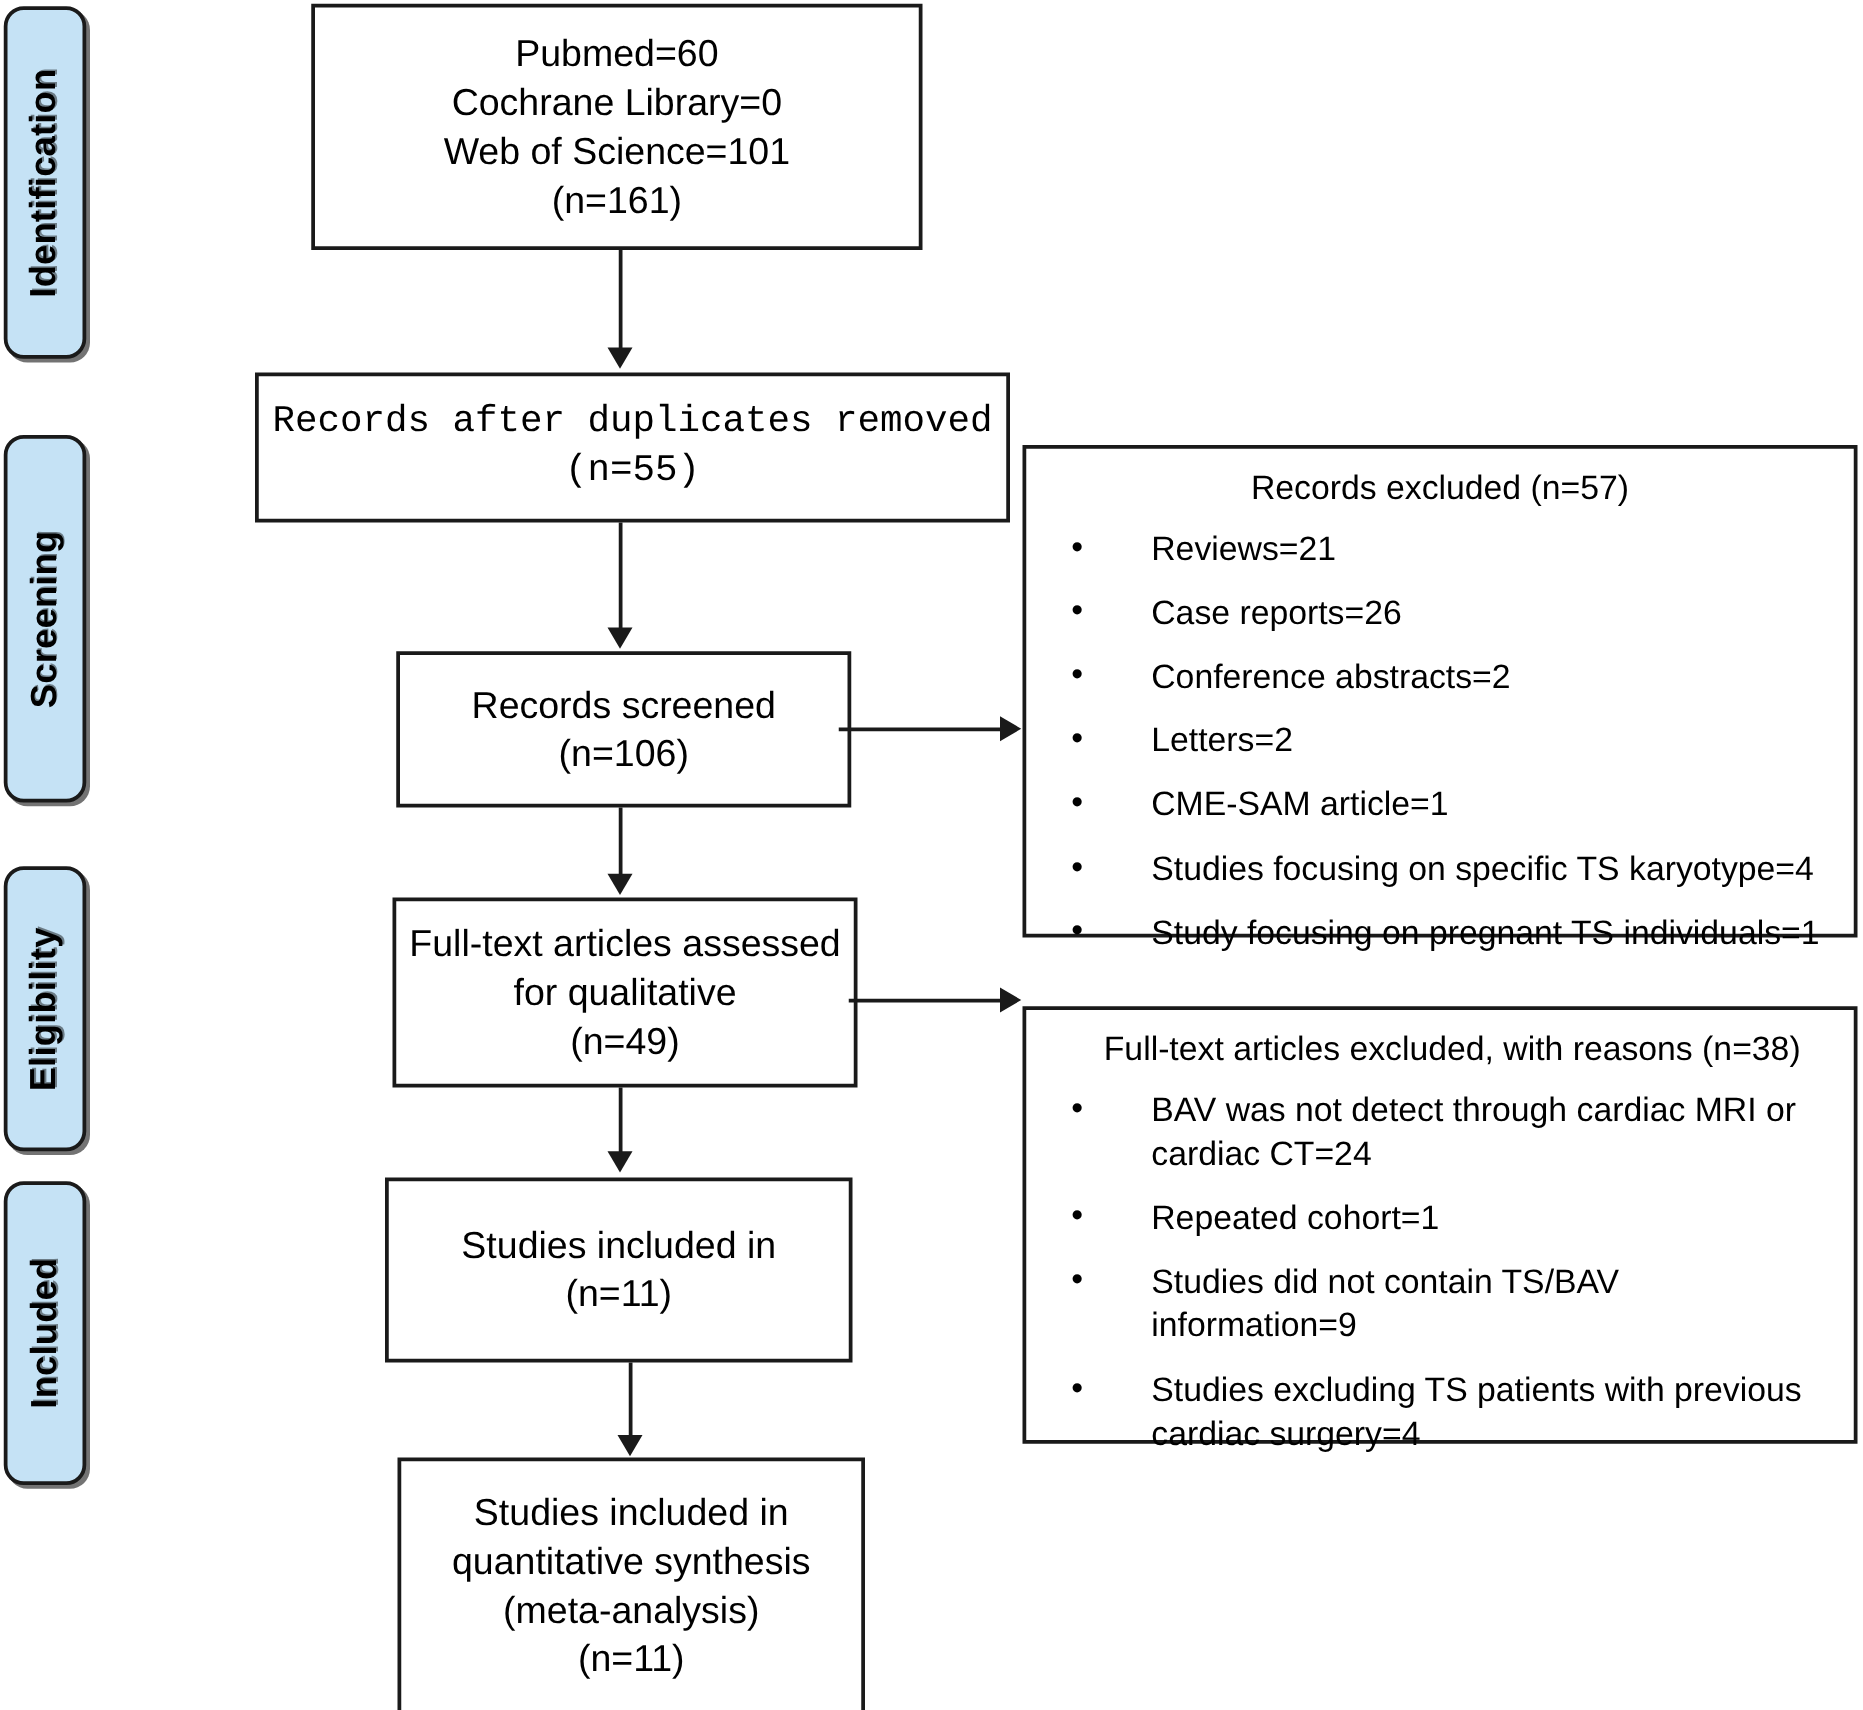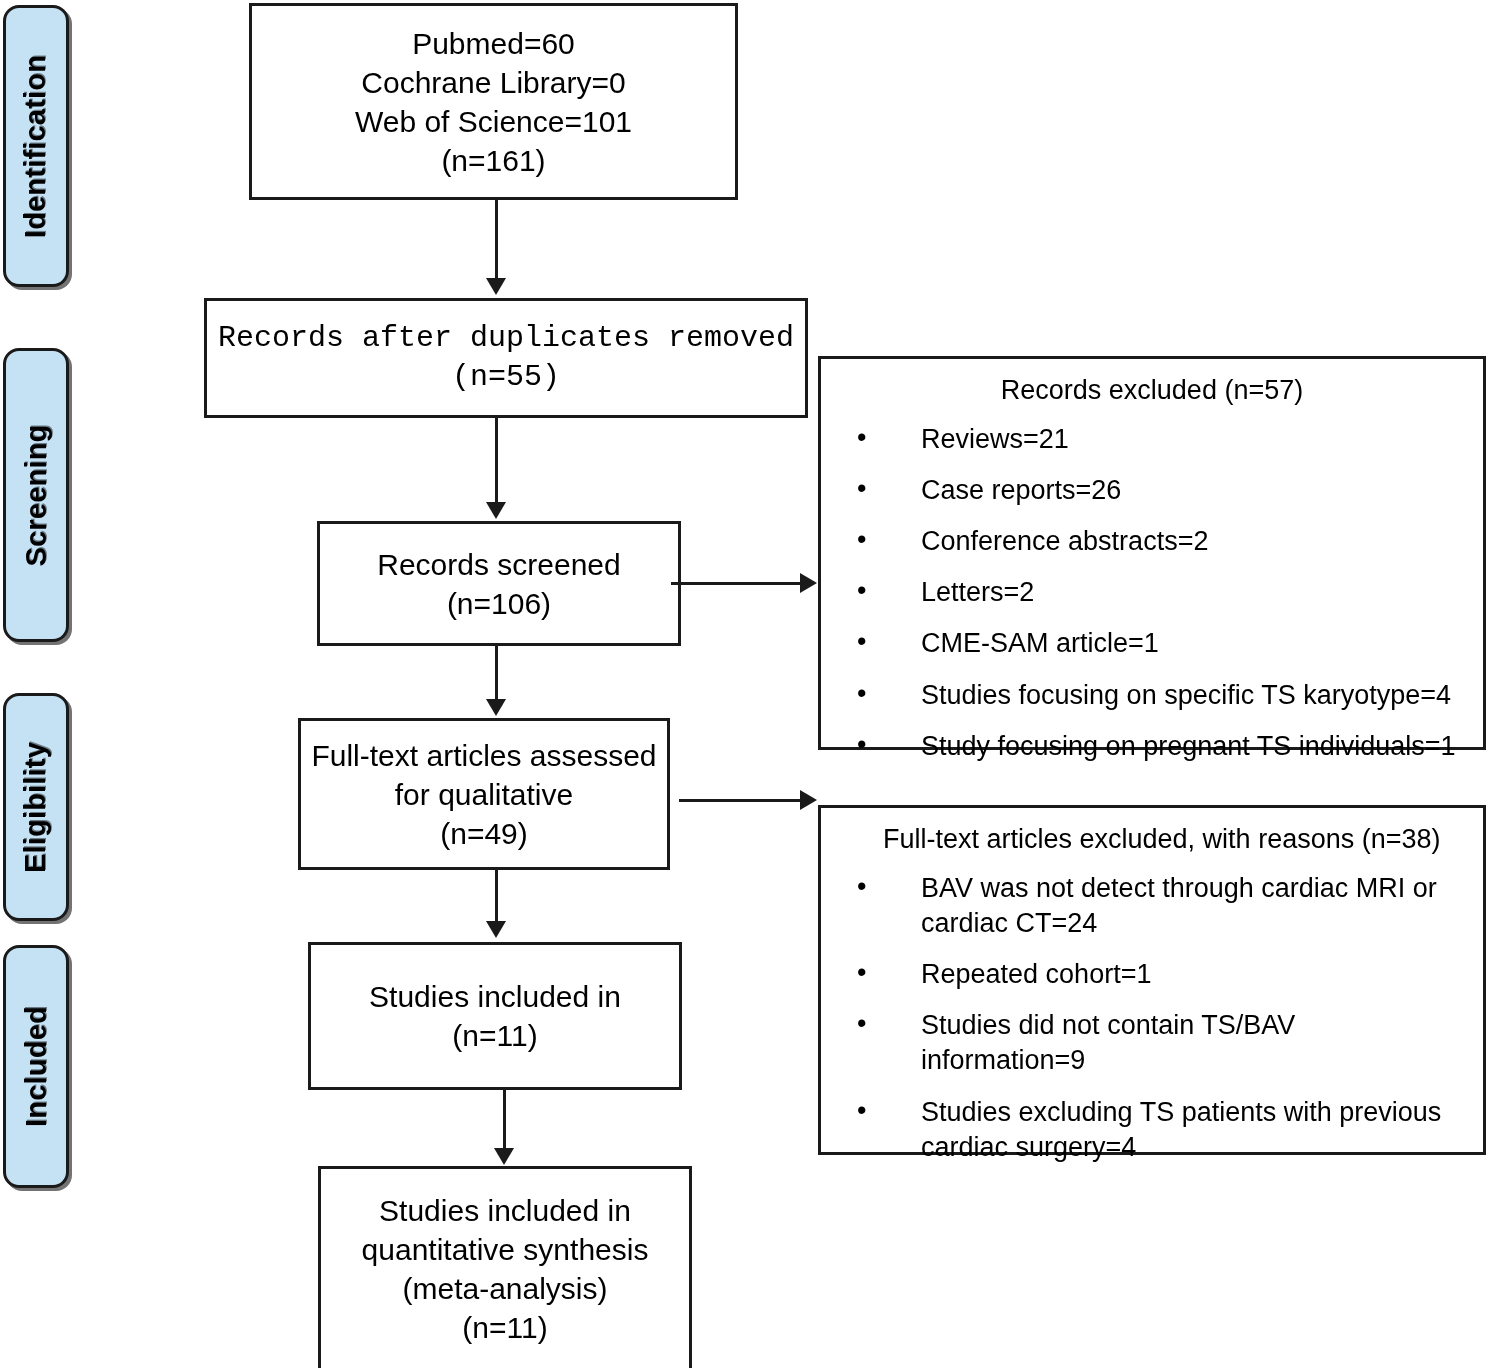--- a/index.html
+++ b/index.html
@@ -165,21 +165,21 @@
     <span class="line">Records screened</span>
     <span class="line">(n=106)</span>
   </div>
 
   <div class="hline" style="left:671px; top:582px; width:130px;"></div>
   <div class="arrow-right" style="left:800px; top:573px;"></div>
 
   <div class="vline" style="left:495px; top:646px; height:54px;"></div>
   <div class="arrow-down" style="left:486px; top:699px;"></div>
 
-  <div class="flow-box" style="left:298px; top:718px; width:372px; height:152px;">
+  <div class="flow-box" style="left:314px; top:718px; width:372px; height:152px;">
     <span class="line">Full-text articles assessed</span>
     <span class="line">for qualitative</span>
     <span class="line">(n=49)</span>
   </div>
 
   <div class="hline" style="left:679px; top:799px; width:122px;"></div>
   <div class="arrow-right" style="left:800px; top:790px;"></div>
 
   <div class="vline" style="left:495px; top:870px; height:52px;"></div>
   <div class="arrow-down" style="left:486px; top:921px;"></div>

